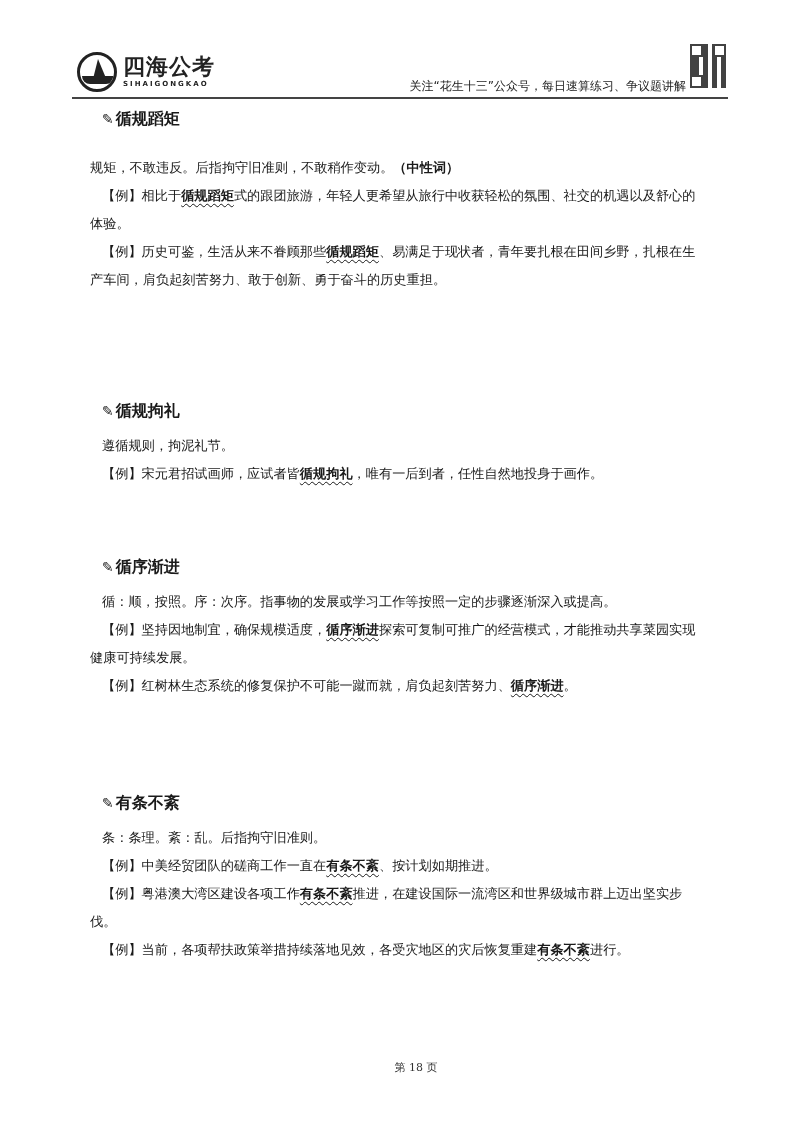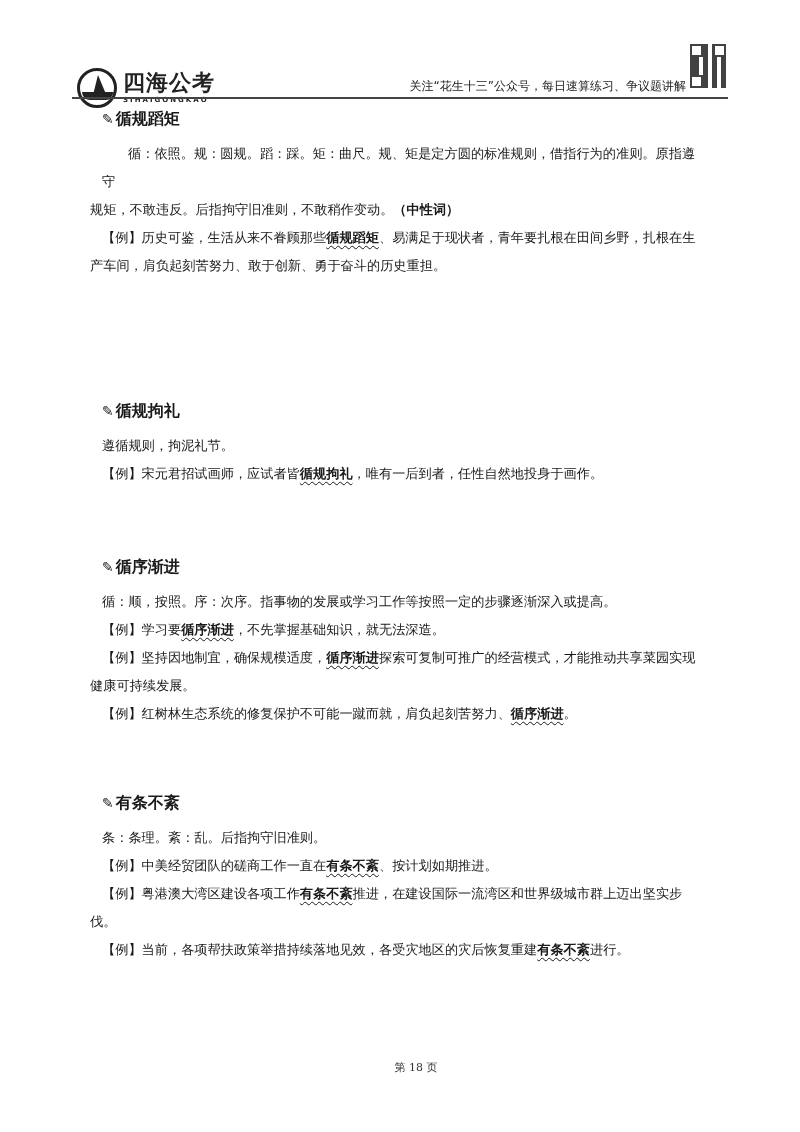--- a/index.html
+++ b/index.html
@@ -1,19 +1,19 @@
 <!DOCTYPE html>
 <html><head>
 <meta charset="utf-8">
 <style>
   html, body { margin: 0; padding: 0; background: #ffffff; }
   body { width: 800px; height: 1132px; position: relative; overflow: hidden;
          font-family: "DejaVu Serif", "Liberation Serif", serif; color: #1a1a1a; }
   .header { position: absolute; left: 72px; top: 44px; width: 656px; height: 52px; }
-  .logo { position: absolute; left: 5px; top: 8px; display: flex; align-items: center; margin-top: 16px; }
+  .logo { position: absolute; left: 5px; top: 8px; display: flex; align-items: center; }
   .logo-mark { width: 40px; height: 40px; border: 3px solid #222; border-radius: 50%;
                box-sizing: border-box; position: relative; overflow: hidden; }
   .logo-mark .sail { position: absolute; left: 12px; top: 4px; width: 0; height: 0;
                border-left: 6px solid transparent; border-right: 10px solid transparent;
                border-bottom: 24px solid #222; }
   .logo-mark .wave { position: absolute; left: 2px; bottom: 5px; width: 32px; height: 8px;
                border-radius: 0 0 16px 16px; background: #222; }
   .logo-text { margin-left: 6px; display: flex; flex-direction: column; }
   .logo-cn { font-family: "DejaVu Sans", sans-serif; font-weight: bold; font-size: 22px;
              letter-spacing: 1px; color: #222; line-height: 24px; }
@@ -28,21 +28,21 @@
         background-size: 100% 100%; opacity: 0.85; }
   .qr .corner { position: absolute; width: 9px; height: 9px; border: 2px solid #222; background: #fff; }
   .header-rule { position: absolute; left: 72px; top: 97px; width: 656px; height: 2px; background: #444; }
 
   .content { position: absolute; left: 102px; top: 108px; width: 600px; }
   .entry { position: absolute; left: 0; width: 600px; }
   .term { font-family: "DejaVu Sans", sans-serif; font-weight: bold; font-size: 16px;
           display: flex; align-items: center; height: 22px; }
   .pencil { font-size: 14px; margin-right: 2px; }
   .para { font-size: 13.2px; line-height: 28px; margin: 0; }
-  .def { font-family: "DejaVu Sans", sans-serif; }
+  .def { font-family: "DejaVu Sans", sans-serif; margin-top: 24px; }
   .ex .kw { font-weight: bold; text-decoration: underline; text-decoration-style: wavy;
             text-decoration-thickness: 1px; text-underline-offset: 3px; }
   .neutral { font-weight: bold; }
   .footer { position: absolute; left: 16px; width: 800px; top: 1060px; text-align: center;
             font-size: 11px; color: #333; }
 </style>
 </head>
 <body>
 
 <div class="header">
@@ -65,25 +65,25 @@
 </div>
 <div class="header-rule"></div>
 
 <div class="content">
 
   <div class="entry" style="top:0px;">
     <div class="term">
       <span class="pencil">✎</span>
       <span>循规蹈矩</span>
     </div>
-    <p class="para def" style="margin-top:10px; text-indent:26px;">
-      <span>循：依照。规：圆规。蹈：踩。矩：曲尺。规、矩是定方圆的标准规则，借指行为的准则。原指遵守</span>
-    </p>
     <p class="para def" style="margin-left:-12px;">
       <span>规矩，不敢违反。后指拘守旧准则，不敢稍作变动。</span><span class="neutral">（中性词）</span>
+    </p>
+    <p class="para ex" style="text-indent:12px; margin-left:-12px; padding-left:0;">
+      <span>【例】相比于</span><span class="kw">循规蹈矩</span><span>式的跟团旅游，年轻人更希望从旅行中收获轻松的氛围、社交的机遇以及舒心的体验。</span>
     </p>
     <p class="para ex" style="text-indent:12px; margin-left:-12px;">
       <span>【例】历史可鉴，生活从来不眷顾那些</span><span class="kw">循规蹈矩</span><span>、易满足于现状者，青年要扎根在田间乡野，扎根在生产车间，肩负起刻苦努力、敢于创新、勇于奋斗的历史重担。</span>
     </p>
   </div>
 
   <div class="entry" style="top:292px;">
     <div class="term">
       <span class="pencil">✎</span>
       <span>循规拘礼</span>
@@ -96,23 +96,20 @@
     </p>
   </div>
 
   <div class="entry" style="top:448px;">
     <div class="term">
       <span class="pencil">✎</span>
       <span>循序渐进</span>
     </div>
     <p class="para def" style="margin-top:10px;">
       <span>循：顺，按照。序：次序。指事物的发展或学习工作等按照一定的步骤逐渐深入或提高。</span>
-    </p>
-    <p class="para ex">
-      <span>【例】学习要</span><span class="kw">循序渐进</span><span>，不先掌握基础知识，就无法深造。</span>
     </p>
     <p class="para ex" style="text-indent:0; margin-left:-12px; padding-left:0;">
       <span style="padding-left:12px"></span><span>【例】坚持因地制宜，确保规模适度，</span><span class="kw">循序渐进</span><span>探索可复制可推广的经营模式，才能推动共享菜园实现健康可持续发展。</span>
     </p>
     <p class="para ex">
       <span>【例】红树林生态系统的修复保护不可能一蹴而就，肩负起刻苦努力、</span><span class="kw">循序渐进</span><span>。</span>
     </p>
   </div>
 
   <div class="entry" style="top:684px;">

